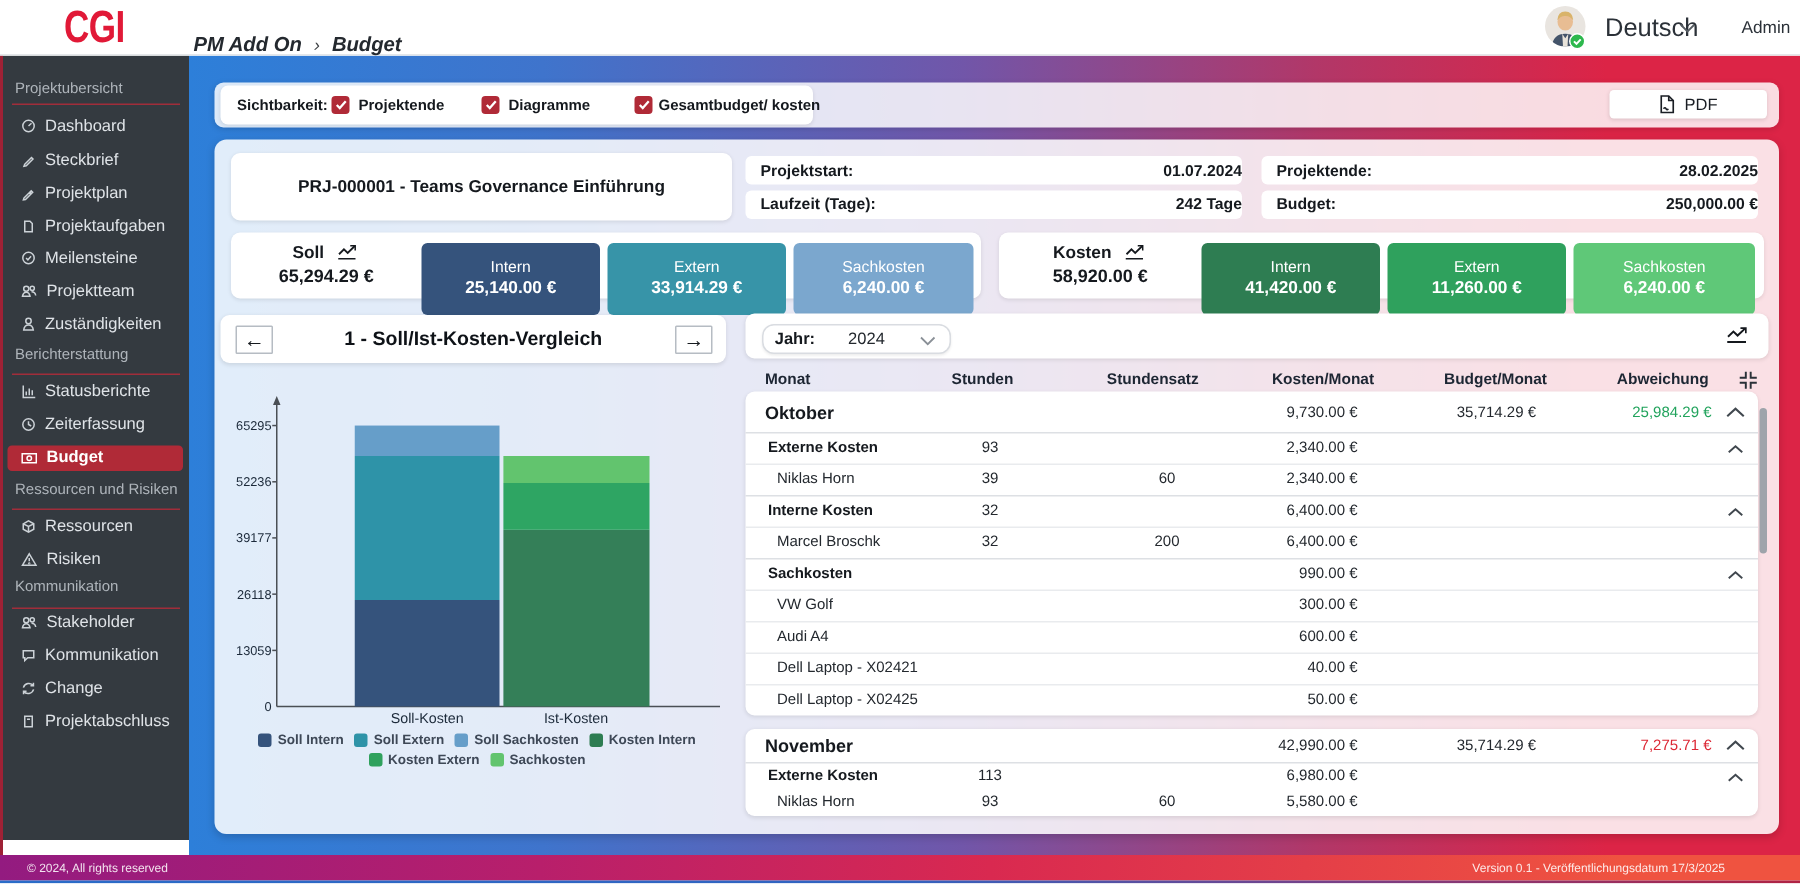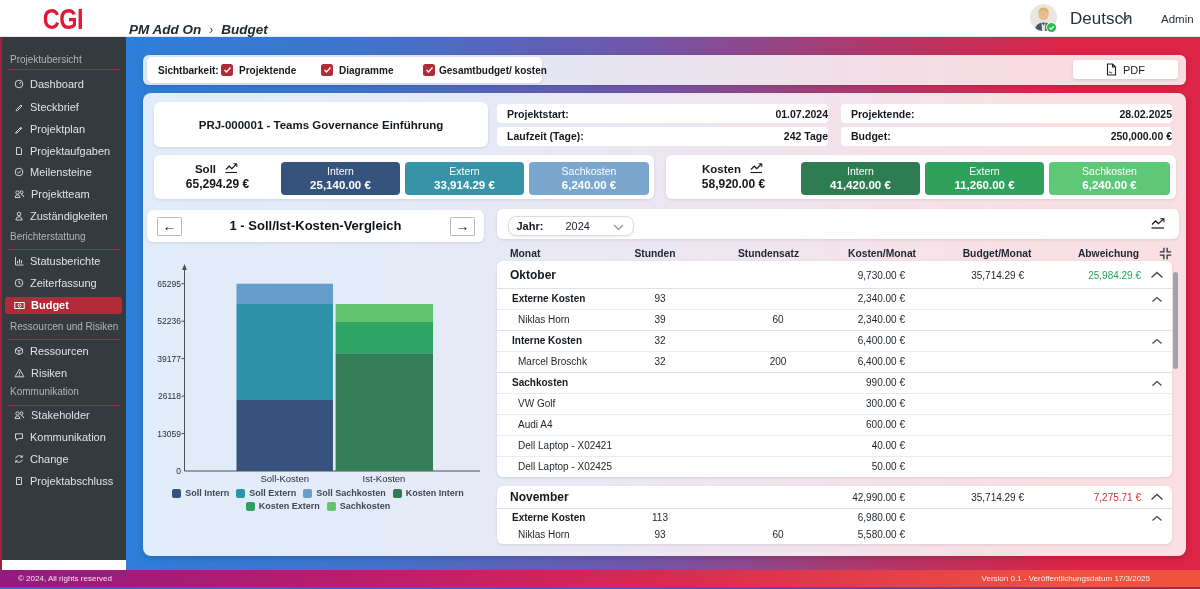--- a/index.html
+++ b/index.html
@@ -47,21 +47,21 @@
 
 .icell { position:absolute; width:331px; height:19px; background:#fff; border-radius:4px; display:flex; align-items:center; }
 .icell .il { padding-left:10px; font-size:10.5px; font-weight:bold; color:#15191e; white-space:nowrap; }
 .icell .iv { flex:1; text-align:right; font-size:10.5px; font-weight:bold; color:#15191e; white-space:nowrap; }
 
 .sumcard { position:absolute; top:155px; height:44px; background:#fff; border-radius:6px; box-shadow:0 1px 3px rgba(0,0,0,0.10); }
 .sumlabel { position:absolute; top:0; height:44px; display:flex; flex-direction:column; align-items:center; justify-content:center; }
 .sumlabel .l1 { display:flex; align-items:center; font-size:11.5px; font-weight:bold; color:#15191e; }
 .sumlabel .l1 svg { margin-left:9px; }
 .sumlabel .l2 { margin-top:2px; font-size:12px; font-weight:bold; color:#15191e; }
-.box { position:absolute; top:6.5px; width:119px; height:33px; border-radius:4px; display:flex; flex-direction:column; align-items:center; justify-content:center; color:#fff; }
+.box { position:absolute; top:6.5px; width:119px; height:48px; border-radius:4px; display:flex; flex-direction:column; align-items:center; justify-content:center; color:#fff; }
 .box .bt { font-size:10.5px; line-height:12px; }
 .box .bv { font-size:11.5px; font-weight:bold; line-height:14px; margin-top:1px; }
 
 #chartnav { position:absolute; left:147px; top:209.5px; width:337px; height:32px; background:#fff; border-radius:6px; box-shadow:0 1px 3px rgba(0,0,0,0.10); }
 .navbtn { position:absolute; top:7px; width:25px; height:19px; border:1px solid #b6bcc3; border-radius:1px; background:#fff; display:flex; align-items:center; justify-content:center; font-size:14px; color:#15191e; }
 #chartnav .title { position:absolute; left:0; top:0; width:337px; height:32px; display:flex; align-items:center; justify-content:center; font-size:13px; font-weight:bold; color:#0e1217; }
 
 #legend { position:absolute; left:146px; top:488px; width:344px; font-size:9px; font-weight:bold; color:#3e4857; }
 #legend .row { display:flex; justify-content:center; margin-bottom:3px; }
 #legend .li { display:flex; align-items:center; margin:0 3.5px; }

